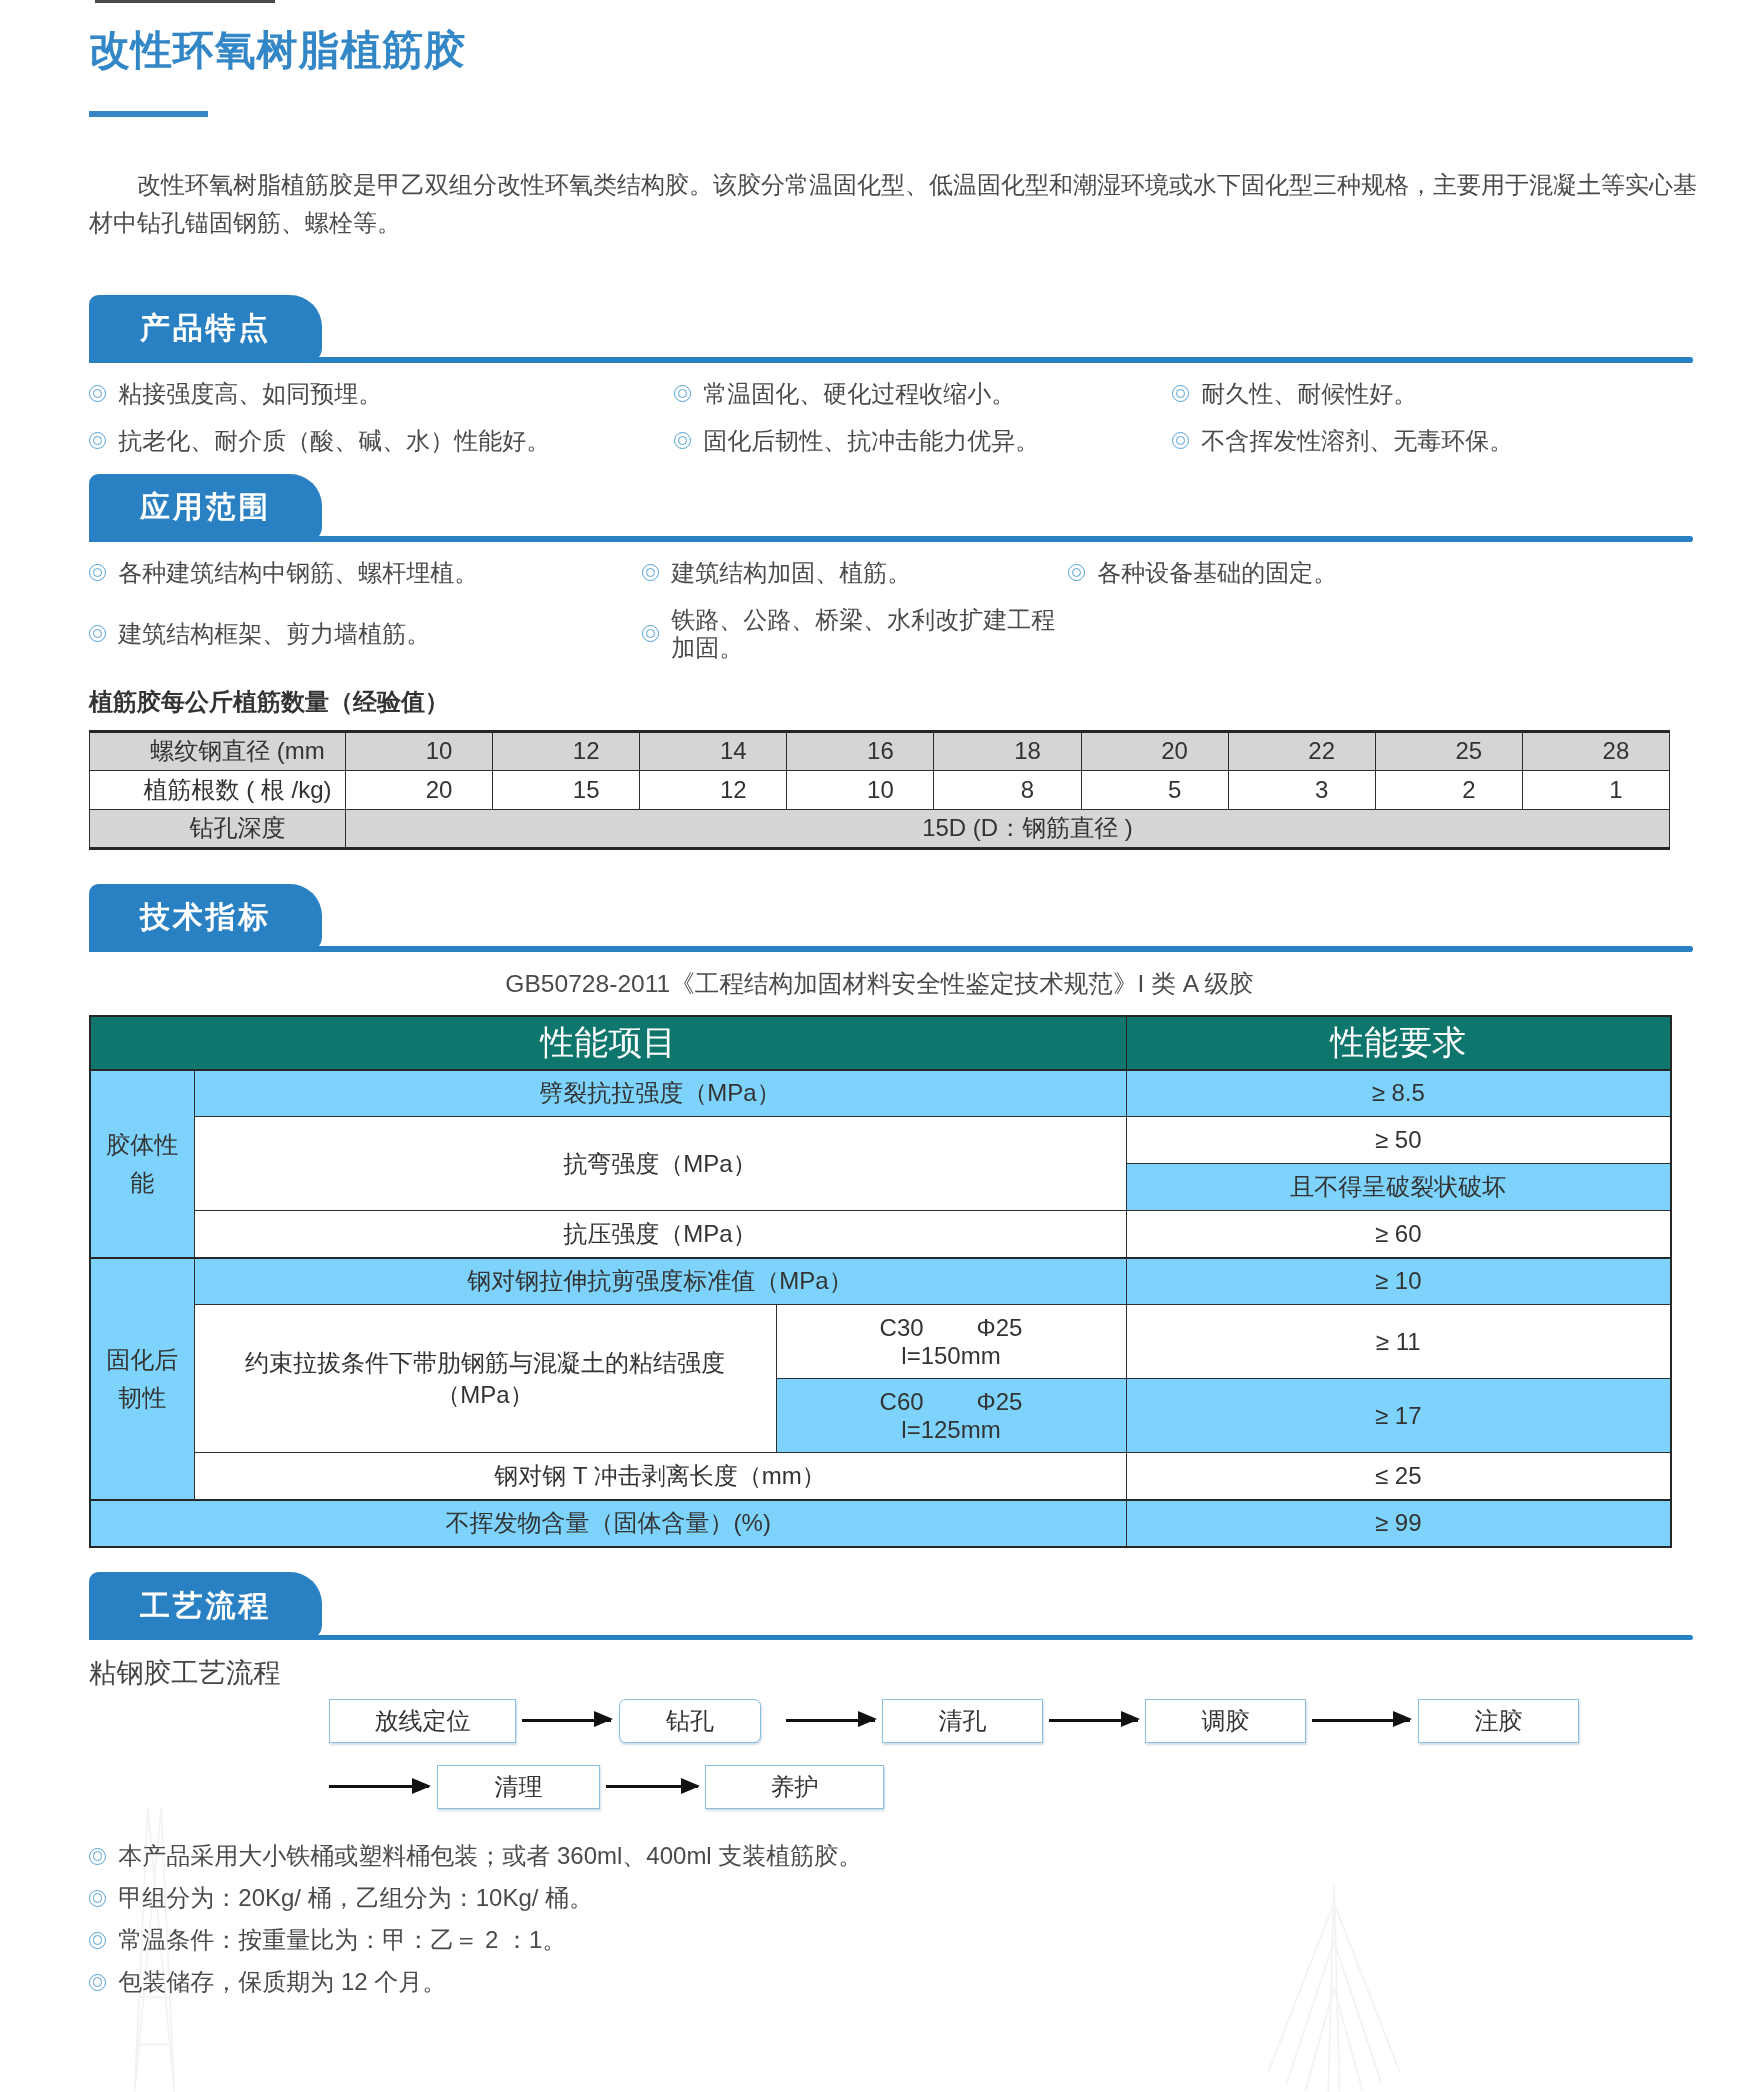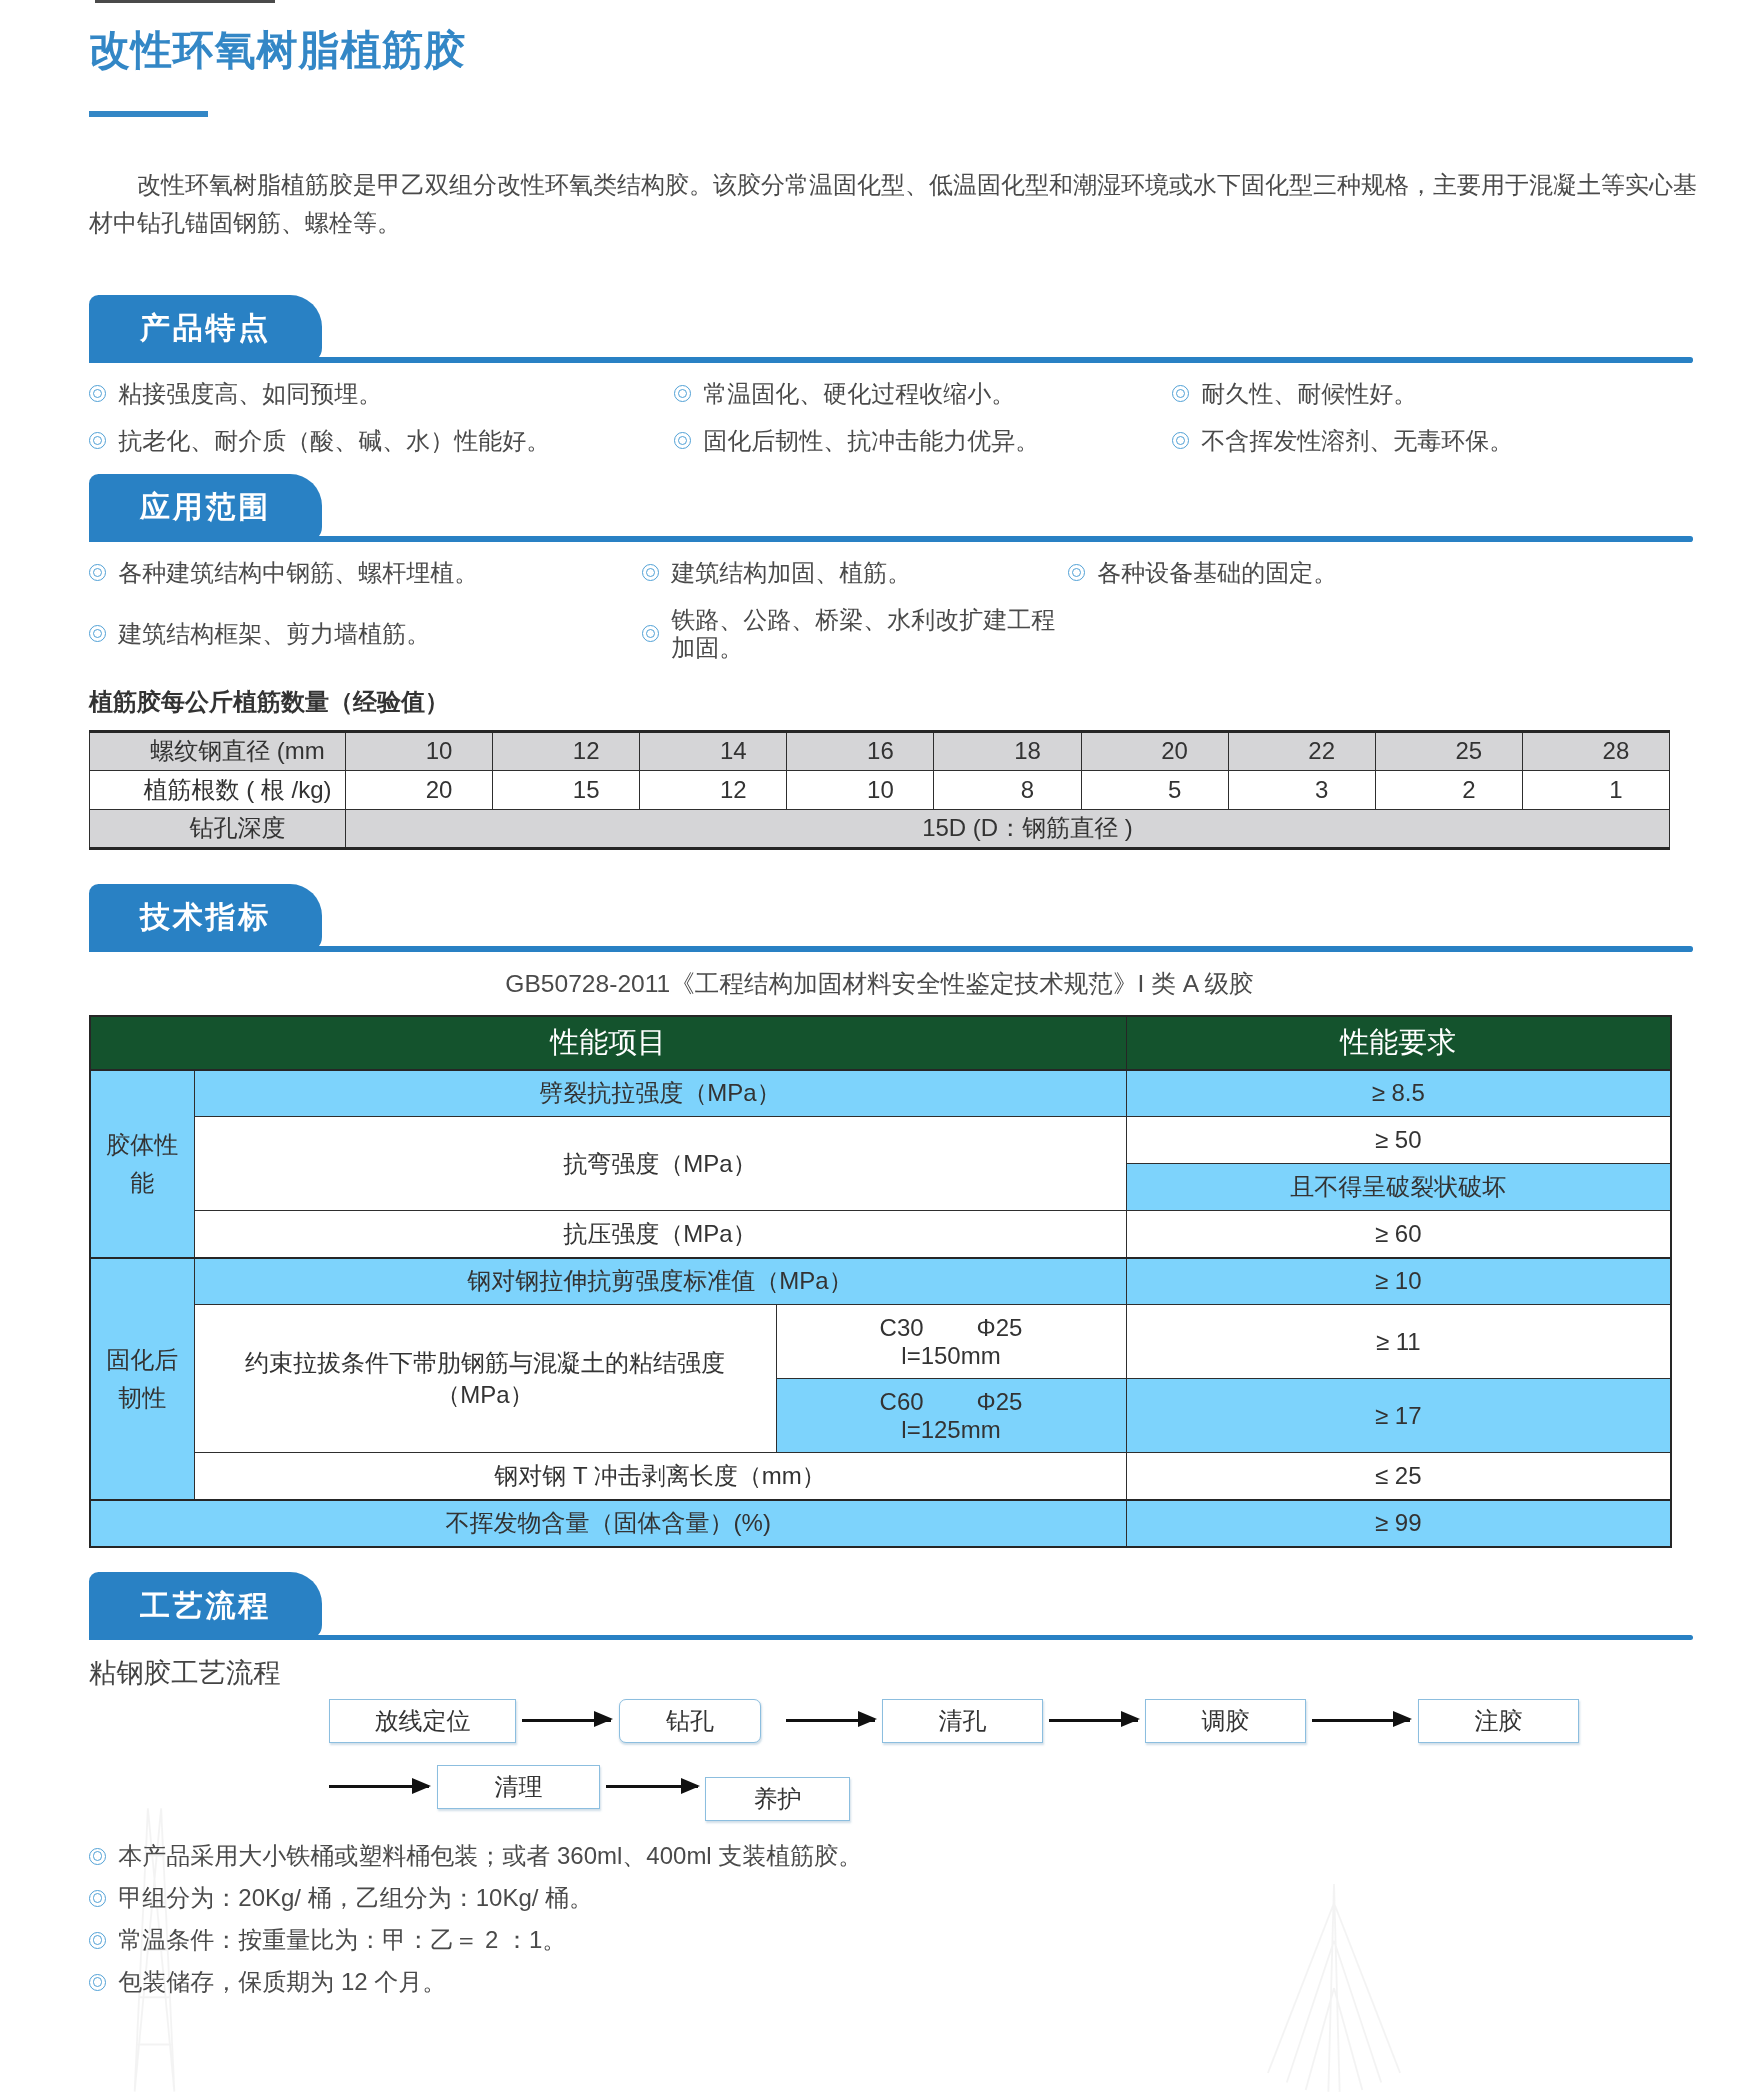--- a/index.html
+++ b/index.html
@@ -54,21 +54,21 @@
   table.rebar { width:100%; margin-top:11.4px; border-collapse:collapse; table-layout:fixed;
                 font-size:24px; color:#333; border-top:3.8px solid #262626; border-bottom:3.8px solid #262626; }
   table.rebar td { border:1.9px solid #2e2e2e; height:39px; text-align:center;padding-left:41px; }
   table.rebar tr.gray td { background:#D5D5D7; }
   table.rebar col.c-label { width:256px; }
 
   
   .gb-text { margin-top:15px; text-align:center; font-size:24.6px; color:#4a4a4a; }
   table.tech { width:100%; margin-top:15px; border-collapse:collapse; table-layout:fixed;
                font-size:24px; color:#333; text-align:center; border:2.8px solid #262626; }
-  table.tech th { background:#14532d; color:#fff; font-weight:normal; font-size:29px; height:54px;
+  table.tech th { background:#0f766e; color:#fff; font-weight:normal; font-size:34px; height:54px;
                   border:1.9px solid #262626; }
   table.tech td { border:1.9px solid #2e2e2e; height:47px; background:#fff; padding:1.9px 7.6px; }
   table.tech td.gray { background:#7dd3fc; }
   table.tech tr.sep td { border-top:2.8px solid #262626; }
   table.tech tr.tall td { height:74px; }
   td.gcell { line-height:1.55; padding:0 24.6px; }
   .cond { display:flex; justify-content:center; gap:53px; }
 
   
   .flow-title { margin-top:15px; font-size:27.4px; color:#444; }
@@ -296,21 +296,21 @@
         <div class="farrow" style="left:697px;  top:25.6px; width:89px;"></div>
         <div class="fbox" style="left:793px; top:5.7px;  width:161px;">清孔</div>
         <div class="farrow" style="left:960px; top:25.6px; width:89px;"></div>
         <div class="fbox" style="left:1056px; top:5.7px; width:161px;">调胶</div>
         <div class="farrow" style="left:1223px; top:25.6px; width:98px;"></div>
         <div class="fbox" style="left:1329px; top:5.7px; width:161px;">注胶</div>
 
         <div class="farrow" style="left:240px; top:92px; width:100px;"></div>
         <div class="fbox" style="left:348px; top:72px; width:163px;">清理</div>
         <div class="farrow" style="left:517px; top:92px; width:92px;"></div>
-        <div class="fbox" style="left:616px; top:84px; width:145px;">养护</div>
+        <div class="fbox" style="left:616px; top:72px; width:179px;">养护</div>
       </div>
     </section>
 
     <section>
       <div class="pack-list">
         <div class="bullet">
             <span class="bullet-icon"></span>
             <span>本产品采用大小铁桶或塑料桶包装；或者 360ml、400ml 支装植筋胶。</span>
           </div>
         <div class="bullet">

